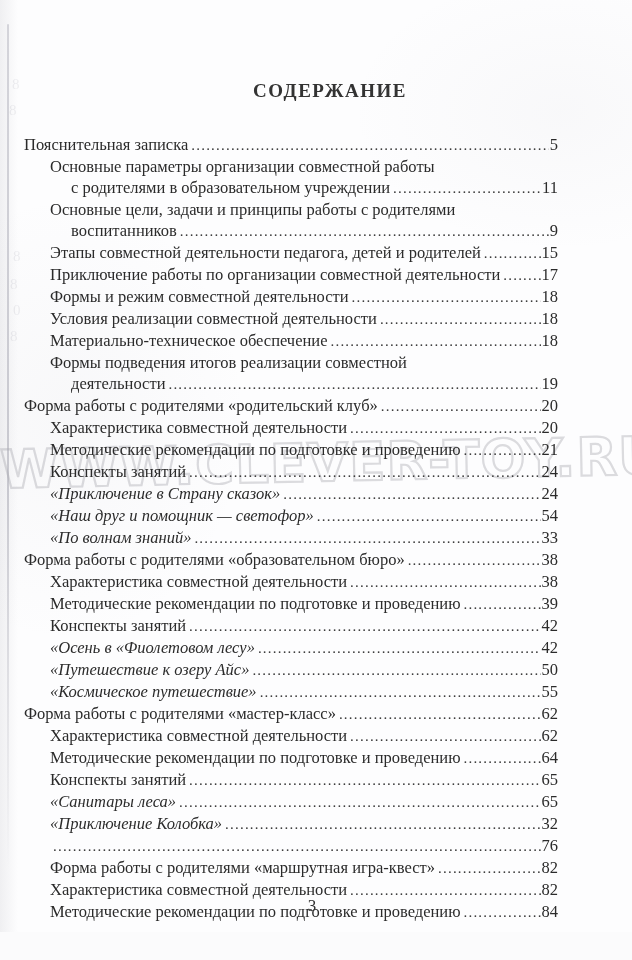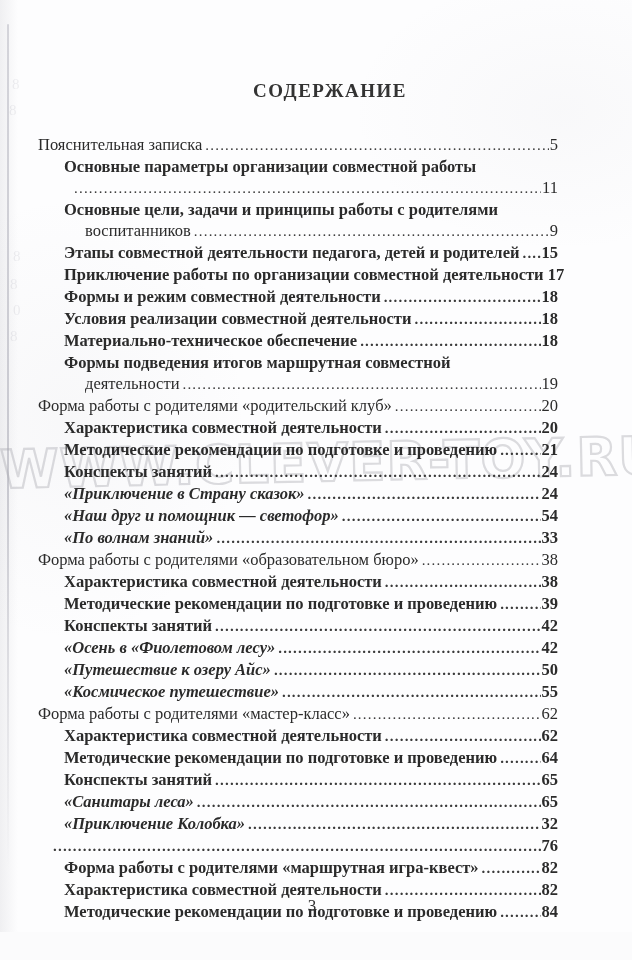--- a/index.html
+++ b/index.html
@@ -45,22 +45,22 @@
     letter-spacing: 1.5px;
     color: #333;
   }
 
   .toc {
     position: absolute; left: 24px; top: 134px; width: 534px;
     font-size: 16.5px;
     line-height: 21px;
   }
   .row { display: flex; align-items: baseline; }
-  .row .label { white-space: nowrap; margin-left: 14px; }
-  .row.ind1 { padding-left: 26px; font-weight: bold; }
+  .row .label { white-space: nowrap; }
+  .row.ind1 { padding-left: 26px; }
   .row.ind2 { padding-left: 47px; }
   .row.italic .label { font-style: italic; }
   .dots {
     flex: 1 1 auto;
     overflow: hidden;
     white-space: nowrap;
     margin: 0 1px 0 3px;
     color: #3a3a3a;
   }
   .dots::after {
@@ -115,20 +115,21 @@
   <div class="toc" id="toc-list">
       <div class="row ind0">
         <span class="label">Пояснительная записка</span>
         <span class="dots"></span>
         <span class="pg">5</span>
       </div>
       <div class="row ind1">
         <span class="label">Основные параметры организации совместной работы</span>
       </div>
       <div class="row ind2">
+        <span class="label">с родителями в образовательном учреждении</span>
         <span class="dots"></span>
         <span class="pg">11</span>
       </div>
       <div class="row ind1">
         <span class="label">Основные цели, задачи и принципы работы с родителями</span>
       </div>
       <div class="row ind2">
         <span class="label">воспитанников</span>
         <span class="dots"></span>
         <span class="pg">9</span>
@@ -152,21 +153,21 @@
         <span class="label">Условия реализации совместной деятельности</span>
         <span class="dots"></span>
         <span class="pg">18</span>
       </div>
       <div class="row ind1">
         <span class="label">Материально-техническое обеспечение</span>
         <span class="dots"></span>
         <span class="pg">18</span>
       </div>
       <div class="row ind1">
-        <span class="label">Формы подведения итогов маршрутная совместной</span>
+        <span class="label">Формы подведения итогов реализации совместной</span>
       </div>
       <div class="row ind2">
         <span class="label">деятельности</span>
         <span class="dots"></span>
         <span class="pg">19</span>
       </div>
       <div class="row ind0">
         <span class="label">Форма работы с родителями «родительский клуб»</span>
         <span class="dots"></span>
         <span class="pg">20</span>

